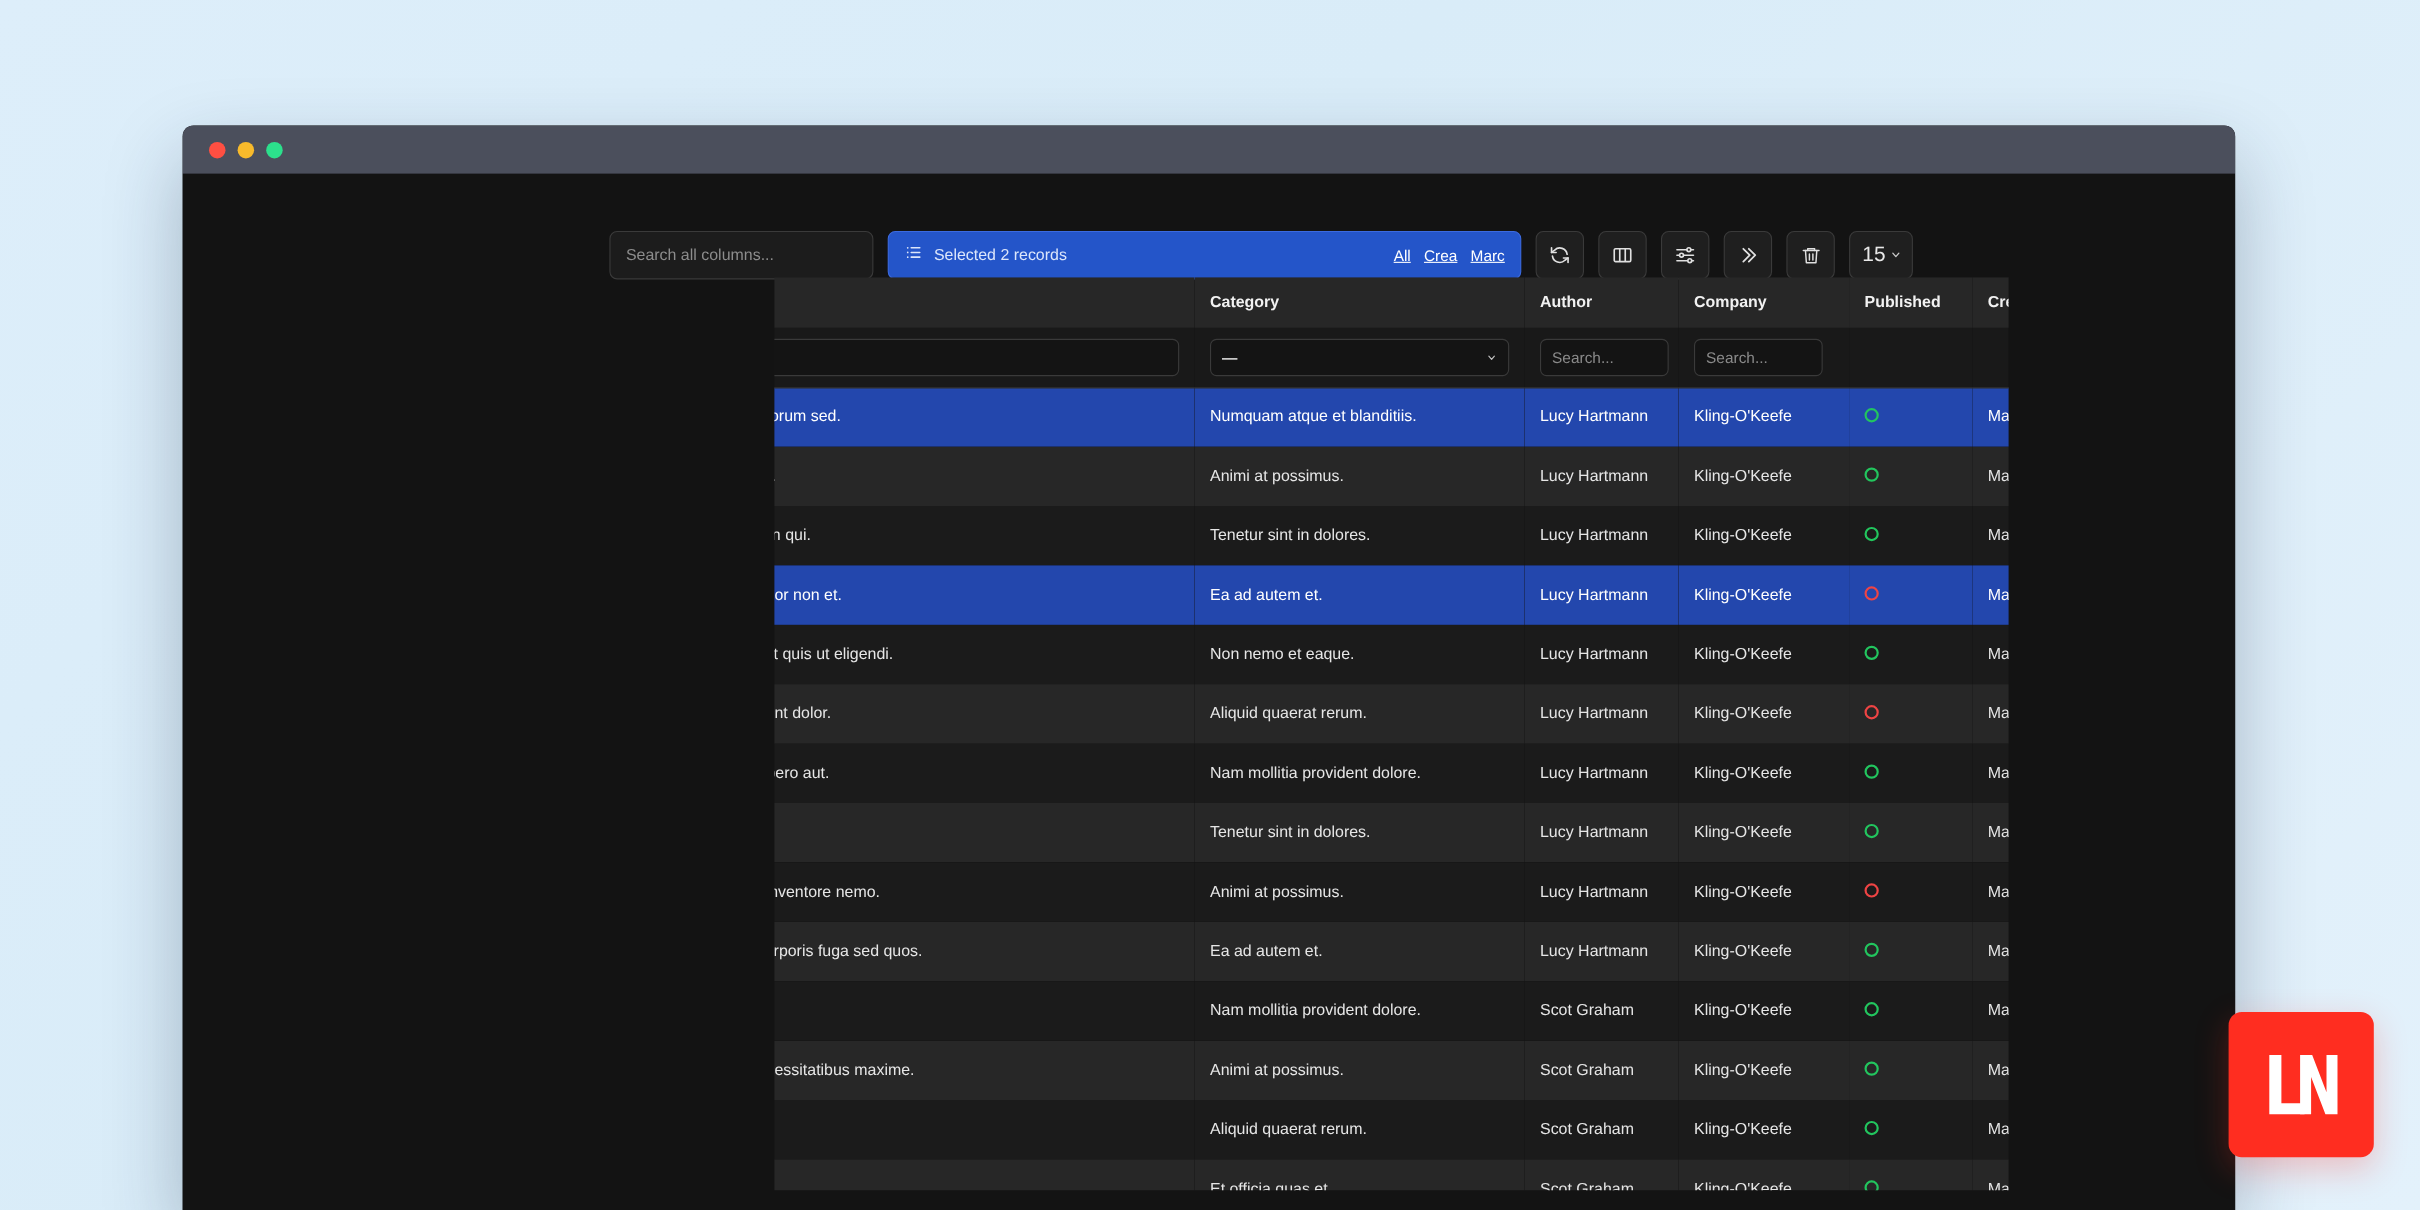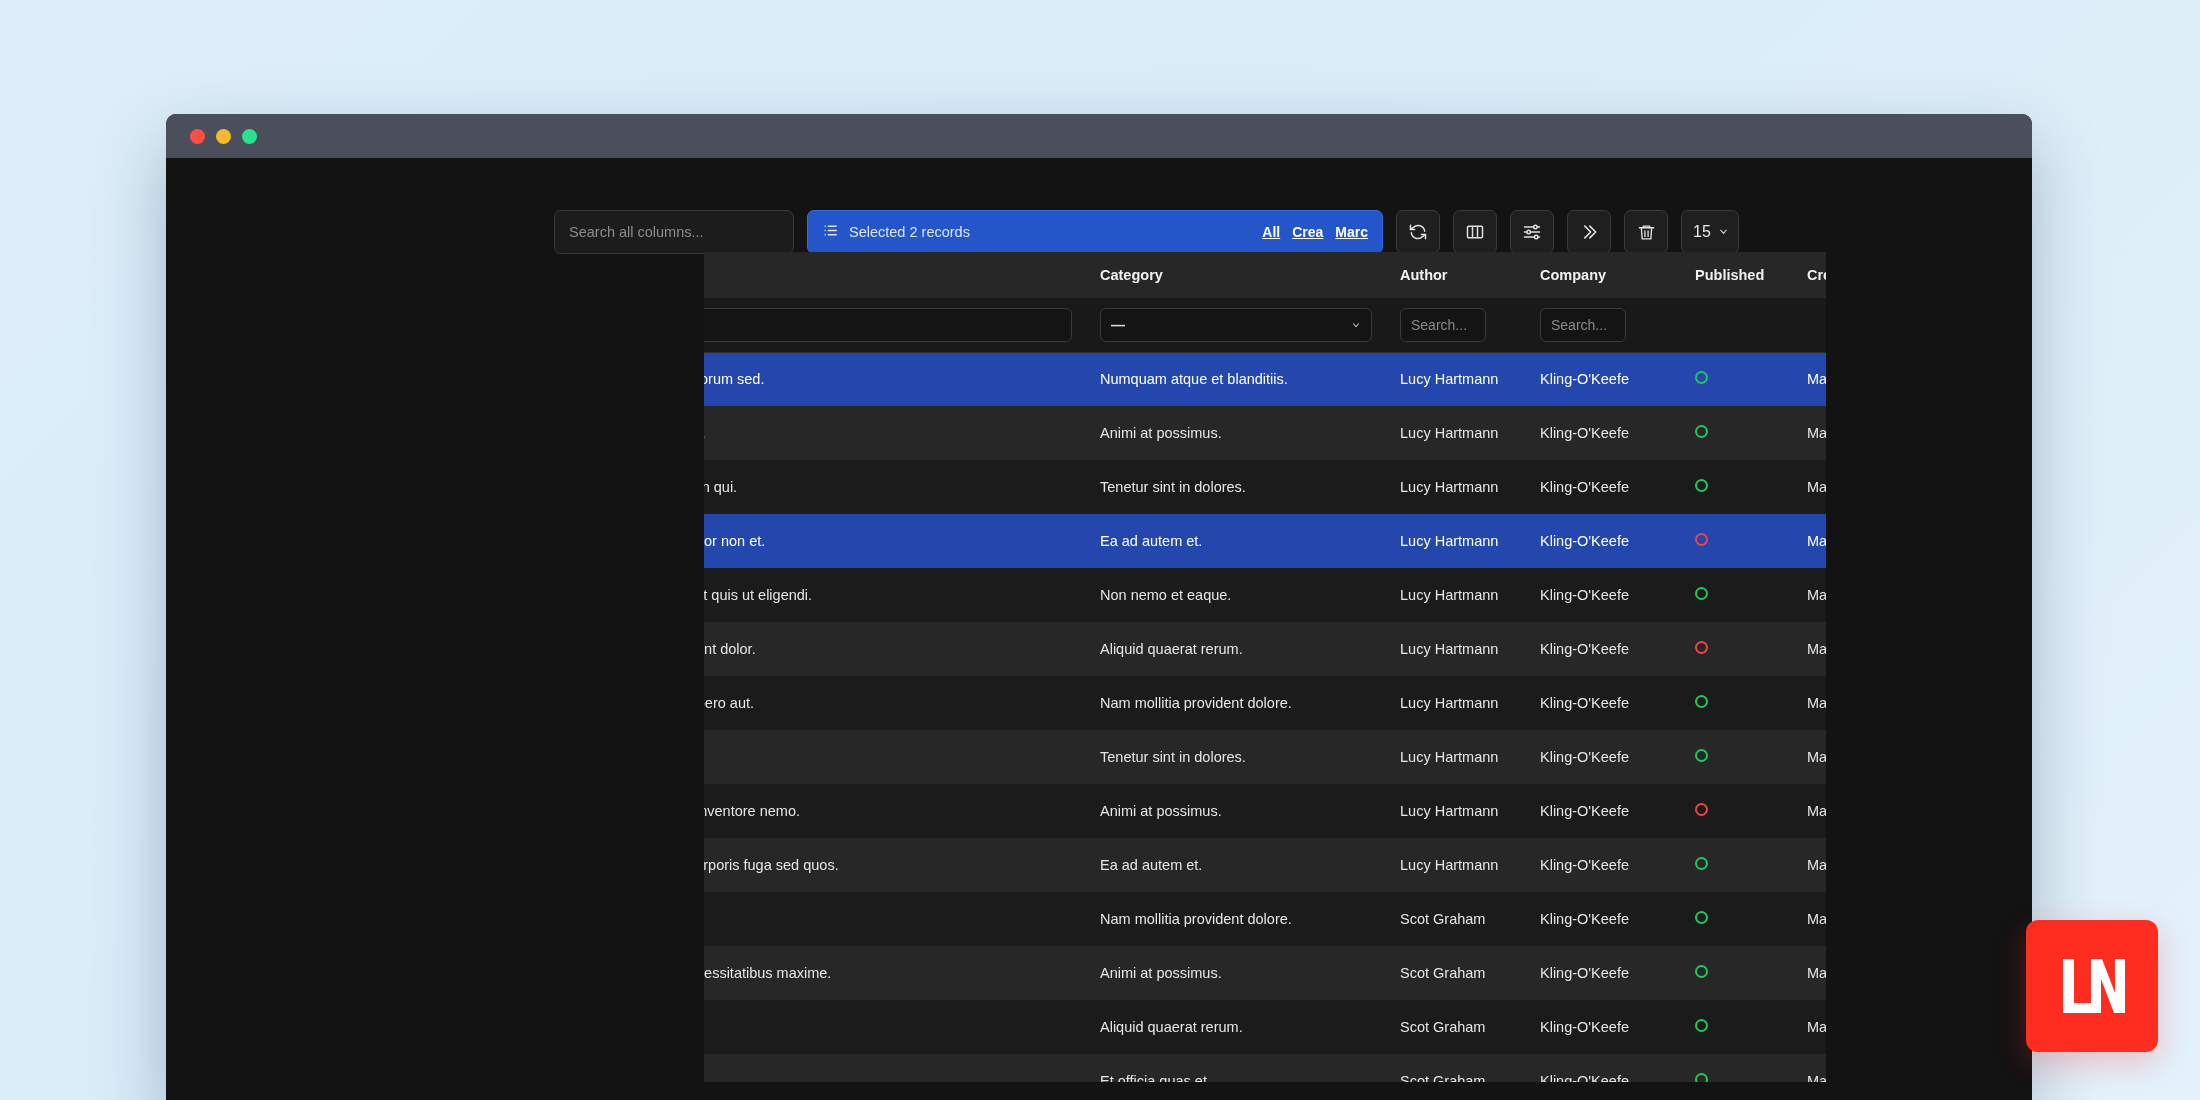--- a/index.html
+++ b/index.html
@@ -90,21 +90,20 @@
     gap: 10px;
   }
   .selected-bar .sel-label {
     color: #dce6fb;
     font-size: 14.5px;
     flex: 1;
   }
   .selected-bar .sel-actions {
     display: flex;
     gap: 12px;
-    font-weight: bold;
   }
   .selected-bar .sel-actions span {
     color: #ffffff;
     font-size: 14px;
     text-decoration: underline;
     cursor: pointer;
   }
 
   .icon-btn {
     width: 44px;
@@ -119,21 +118,21 @@
   }
   .icon-btn svg { display: block; }
 
   .perpage {
     height: 44px;
     width: 58px;
     background: #1f1f1f;
     border: 1px solid #3a3a3a;
     border-radius: 7px;
     color: #e8e8e8;
-    font-size: 16px;
+    font-size: 19px;
     display: flex;
     align-items: center;
     justify-content: space-between;
     padding: 0 9px 0 11px;
     cursor: pointer;
   }
 
   
   .table-wrap {
     position: absolute;
@@ -196,21 +195,21 @@
     background: #141414;
     border: 1px solid #3a3a3a;
     border-radius: 6px;
     color: #9a9a9a;
     font-size: 14px;
     padding: 0 10px;
     outline: none;
     font-family: "Liberation Sans", sans-serif;
   }
   .f-input::placeholder { color: #8a8a8a; }
-  .f-input.narrow { width: 86px; }
+  .f-input.narrow { width: 117px; }
 
   .f-select {
     width: 100%;
     height: 34px;
     background: #141414;
     border: 1px solid #3a3a3a;
     border-radius: 6px;
     color: #dcdcdc;
     font-size: 14px;
     padding: 0 10px;

